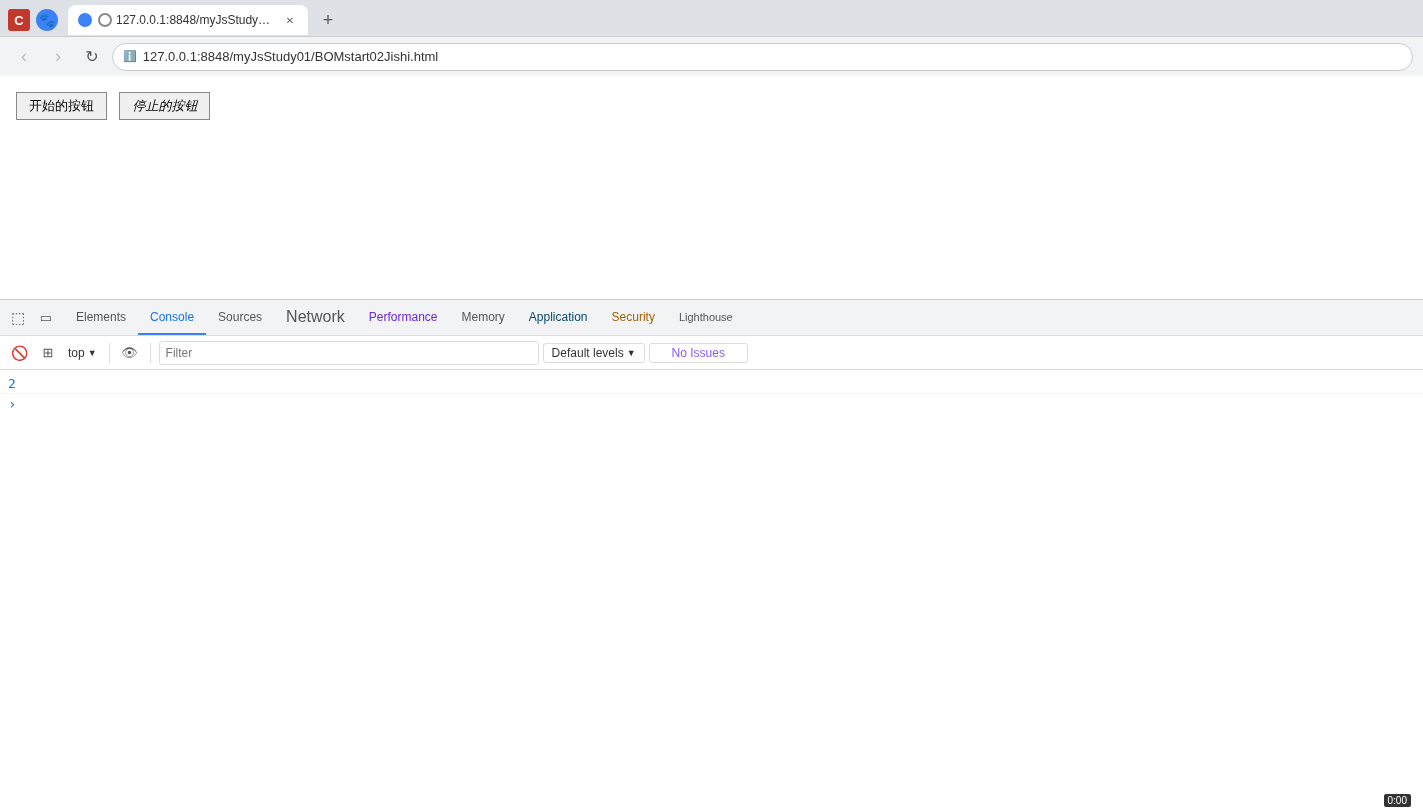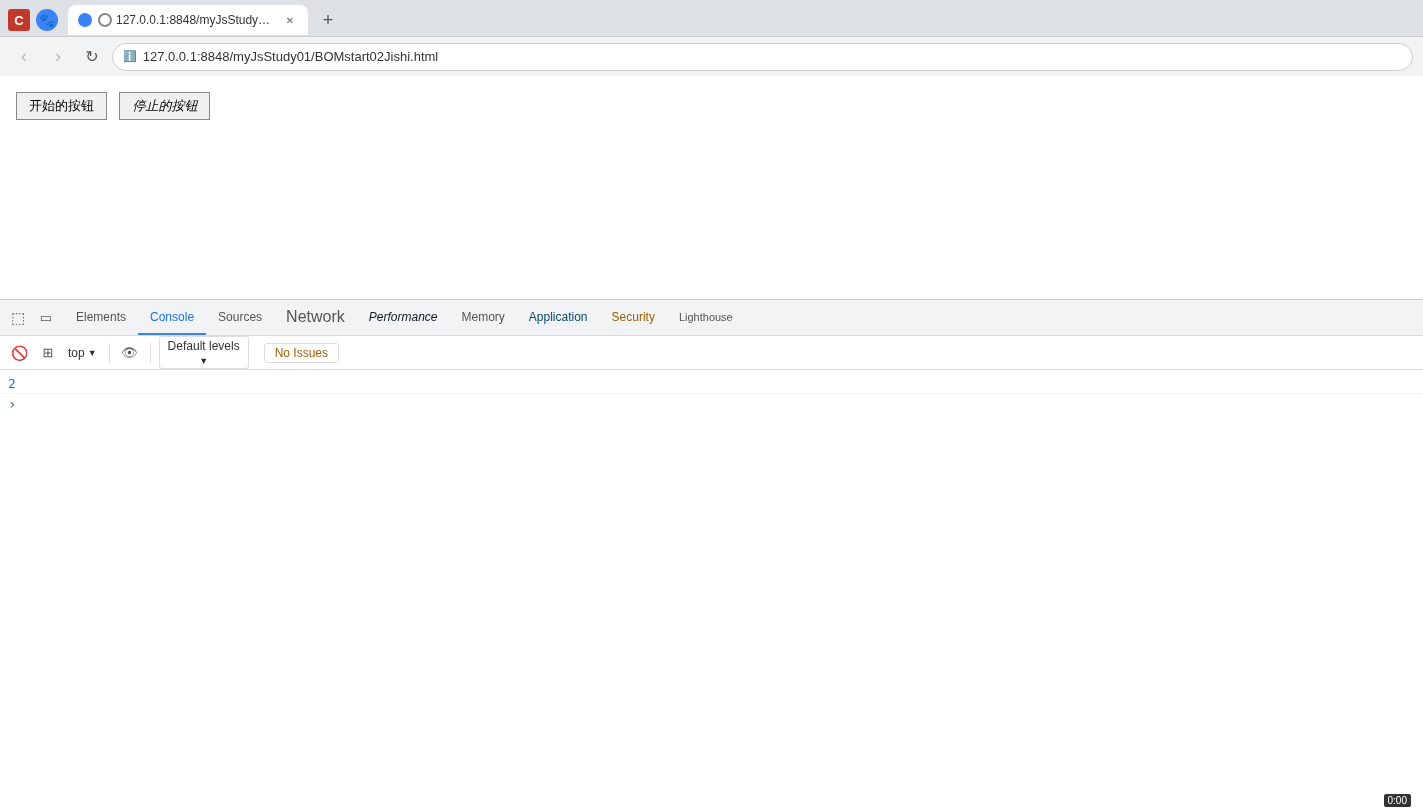--- a/index.html
+++ b/index.html
@@ -51,21 +51,21 @@
   <div style="display:flex;align-items:center;background:#f1f3f4;border-bottom:1px solid #ddd;height:36px;padding:0 4px;">
 
     <div style="width:28px;height:28px;display:flex;align-items:center;justify-content:center;border-radius:3px;cursor:pointer;font-size:15px;color:#555;flex-shrink:0;">⬚</div>
     <div style="width:28px;height:28px;display:flex;align-items:center;justify-content:center;border-radius:3px;cursor:pointer;font-size:13px;color:#555;flex-shrink:0;">▭</div>
 
     <div style="display:flex;align-items:center;height:100%;margin-left:4px;overflow:hidden;">
       <div style="padding:0 12px;height:100%;display:flex;align-items:center;font-size:12px;color:#555;cursor:pointer;border-bottom:2px solid transparent;white-space:nowrap;">Elements</div>
       <div style="padding:0 12px;height:100%;display:flex;align-items:center;font-size:12px;color:#1a73e8;cursor:pointer;border-bottom:2px solid #3b82f6;white-space:nowrap;">Console</div>
       <div style="padding:0 12px;height:100%;display:flex;align-items:center;font-size:12px;color:#555;cursor:pointer;border-bottom:2px solid transparent;white-space:nowrap;">Sources</div>
       <div style="padding:0 12px;height:100%;display:flex;align-items:center;font-size:16px;color:#555;cursor:pointer;border-bottom:2px solid transparent;white-space:nowrap;">Network</div>
-      <div style="padding:0 12px;height:100%;display:flex;align-items:center;font-size:12px;color:#0f172a;cursor:pointer;border-bottom:2px solid transparent;white-space:nowrap;font-style:italic;">Performance</div>
+      <div style="padding:0 12px;height:100%;display:flex;align-items:center;font-size:12px;color:#6d28d9;cursor:pointer;border-bottom:2px solid transparent;white-space:nowrap;">Performance</div>
       <div style="padding:0 12px;height:100%;display:flex;align-items:center;font-size:12px;color:#555;cursor:pointer;border-bottom:2px solid transparent;white-space:nowrap;">Memory</div>
       <div style="padding:0 12px;height:100%;display:flex;align-items:center;font-size:12px;color:#0c4a6e;cursor:pointer;border-bottom:2px solid transparent;white-space:nowrap;">Application</div>
       <div style="padding:0 12px;height:100%;display:flex;align-items:center;font-size:12px;color:#a16207;cursor:pointer;border-bottom:2px solid transparent;white-space:nowrap;">Security</div>
       <div style="padding:0 12px;height:100%;display:flex;align-items:center;font-size:11px;color:#555;cursor:pointer;border-bottom:2px solid transparent;white-space:nowrap;">Lighthouse</div>
     </div>
   </div>
 
   <div style="display:flex;align-items:center;background:#fff;border-bottom:1px solid #ddd;height:34px;padding:0 8px;gap:4px;">
 
     <div style="width:24px;height:24px;display:flex;align-items:center;justify-content:center;border-radius:3px;cursor:pointer;font-size:14px;color:#555;">🚫</div>
@@ -75,27 +75,30 @@
       <span>top</span>
       <span style="font-size:9px;">▼</span>
     </div>
 
     <div style="width:1px;height:20px;background:#ddd;margin:0 4px;"></div>
 
     <div style="width:24px;height:24px;display:flex;align-items:center;justify-content:center;border-radius:3px;cursor:pointer;font-size:13px;color:#555;">👁</div>
 
     <div style="width:1px;height:20px;background:#ddd;margin:0 4px;"></div>
 
+    <div style="display:flex;align-items:center;border:1px solid #ddd;border-radius:3px;flex:1;height:24px;max-width:380px;overflow:hidden;">
+      <input type="text" style="border: none; outline: none; font-size: 12px; flex: 1 1 0%; padding: 2px 6px; width: 100%;" placeholder="Filter">
+    </div>
 
-    <div style="display:flex;align-items:center;gap:3px;font-size:12px;color:#333;padding:2px 8px;border:1px solid #ddd;border-radius:3px;cursor:pointer;background:#fff;white-space:nowrap;flex-direction:column;">
+    <div style="display:flex;align-items:center;gap:3px;font-size:12px;color:#333;padding:2px 8px;border:1px solid #ddd;border-radius:3px;cursor:pointer;background:#fff;white-space:nowrap;">
       <span>Default levels</span>
       <span style="font-size:9px;">▼</span>
     </div>
 
-    <div style="display:flex;align-items:center;gap:4px;font-size:12px;color:#a16207;padding:2px 10px;border:1px solid #ddd;border-radius:3px;cursor:pointer;background:#fff;white-space:nowrap;margin-left:11px;">
+    <div style="display:flex;align-items:center;gap:4px;font-size:12px;color:#8b5cf6;padding:2px 22px;border:1px solid #ddd;border-radius:3px;cursor:pointer;background:#fff;white-space:nowrap;">
       <span>No Issues</span>
     </div>
   </div>
 
   <div style="flex:1;overflow-y:auto;padding:4px 0;">
 
     <div style="display:flex;align-items:center;padding:2px 8px;font-size:13px;font-family:monospace;min-height:20px;border-bottom:1px solid #f5f5f5;">
       <span style="color:#1a73e8;">2</span>
     </div>
 

